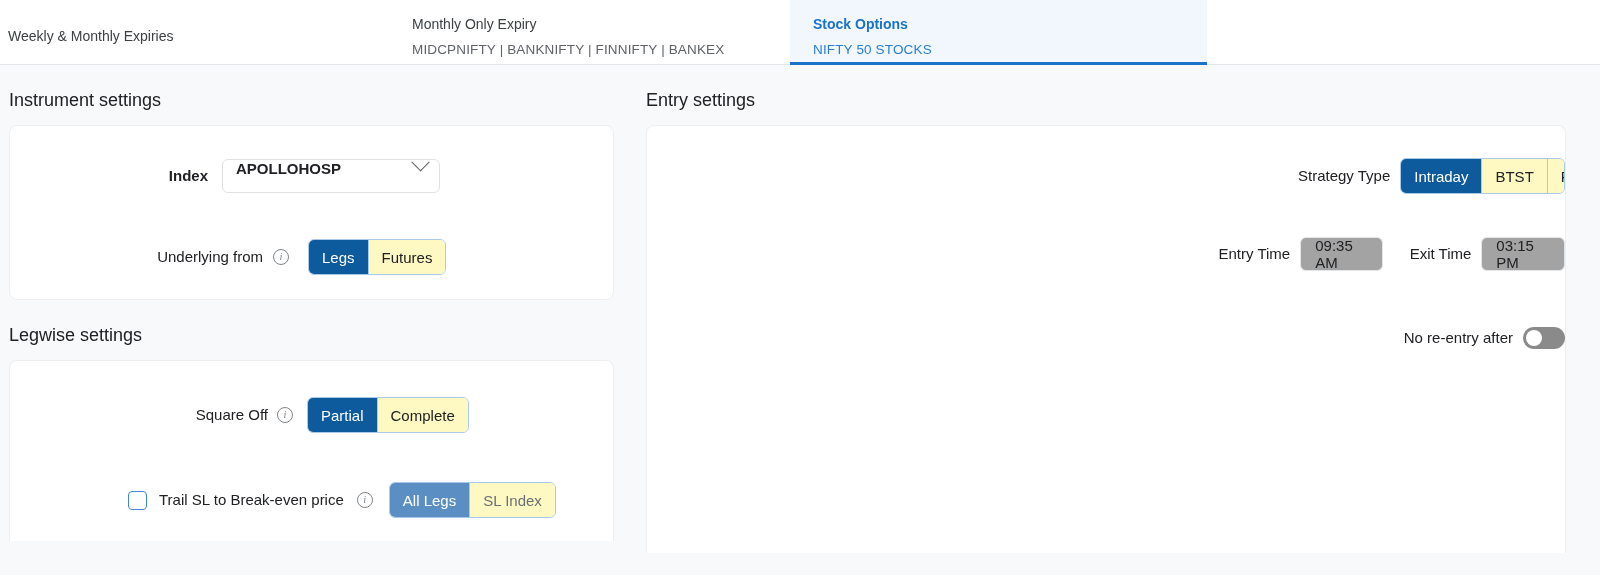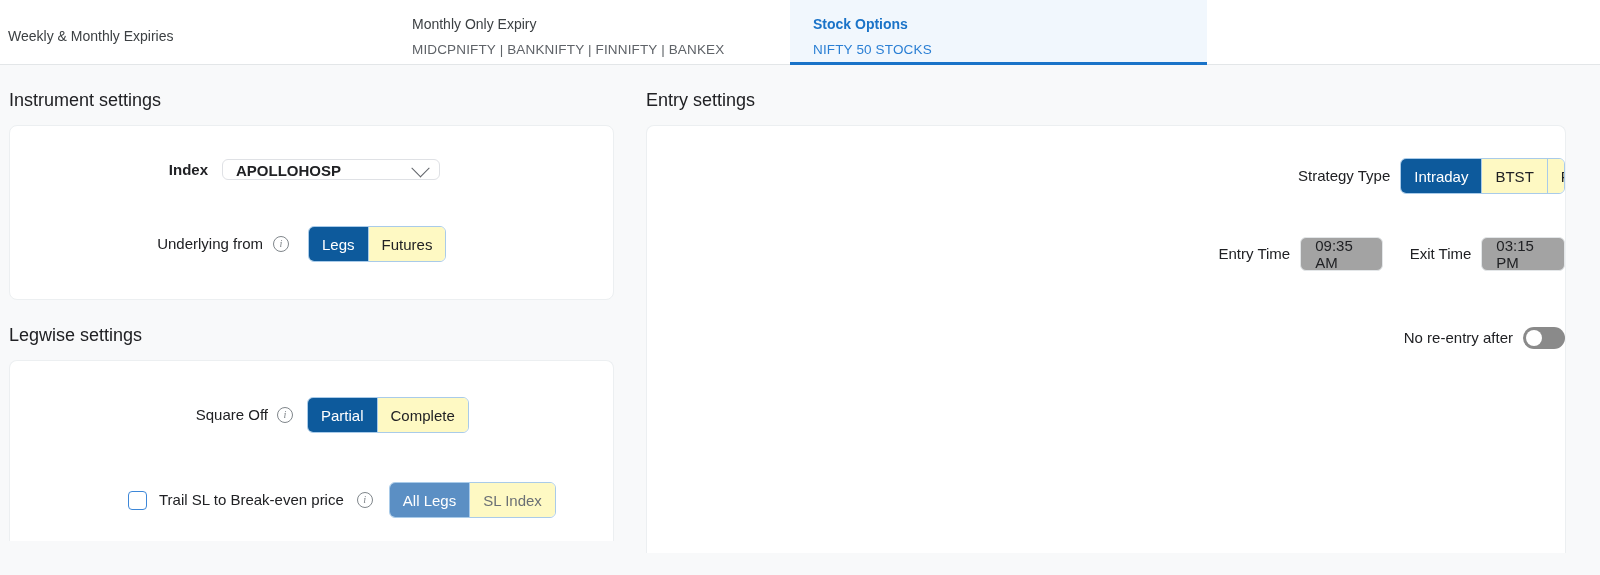--- a/index.html
+++ b/index.html
@@ -115,26 +115,26 @@
     font-family: "Liberation Serif", serif;
     font-style: italic;
     line-height: 1;
     flex: none;
     cursor: pointer;
   }
 
   
   .select {
     width: 218px;
-    height: 21px;
+    height: 34px;
     border: 1px solid #dfe1e5;
     border-radius: 6px;
     background: #fff;
     display: flex;
-    align-items: flex-end;
+    align-items: flex-start;
     justify-content: space-between;
     padding: 0 12px 0 13px;
     font-size: 15px;
     color: #202124;
     cursor: pointer;
   }
   .chev {
     width: 13px; height: 13px;
     border-right: 1.6px solid #5f6368;
     border-bottom: 1.6px solid #5f6368;

